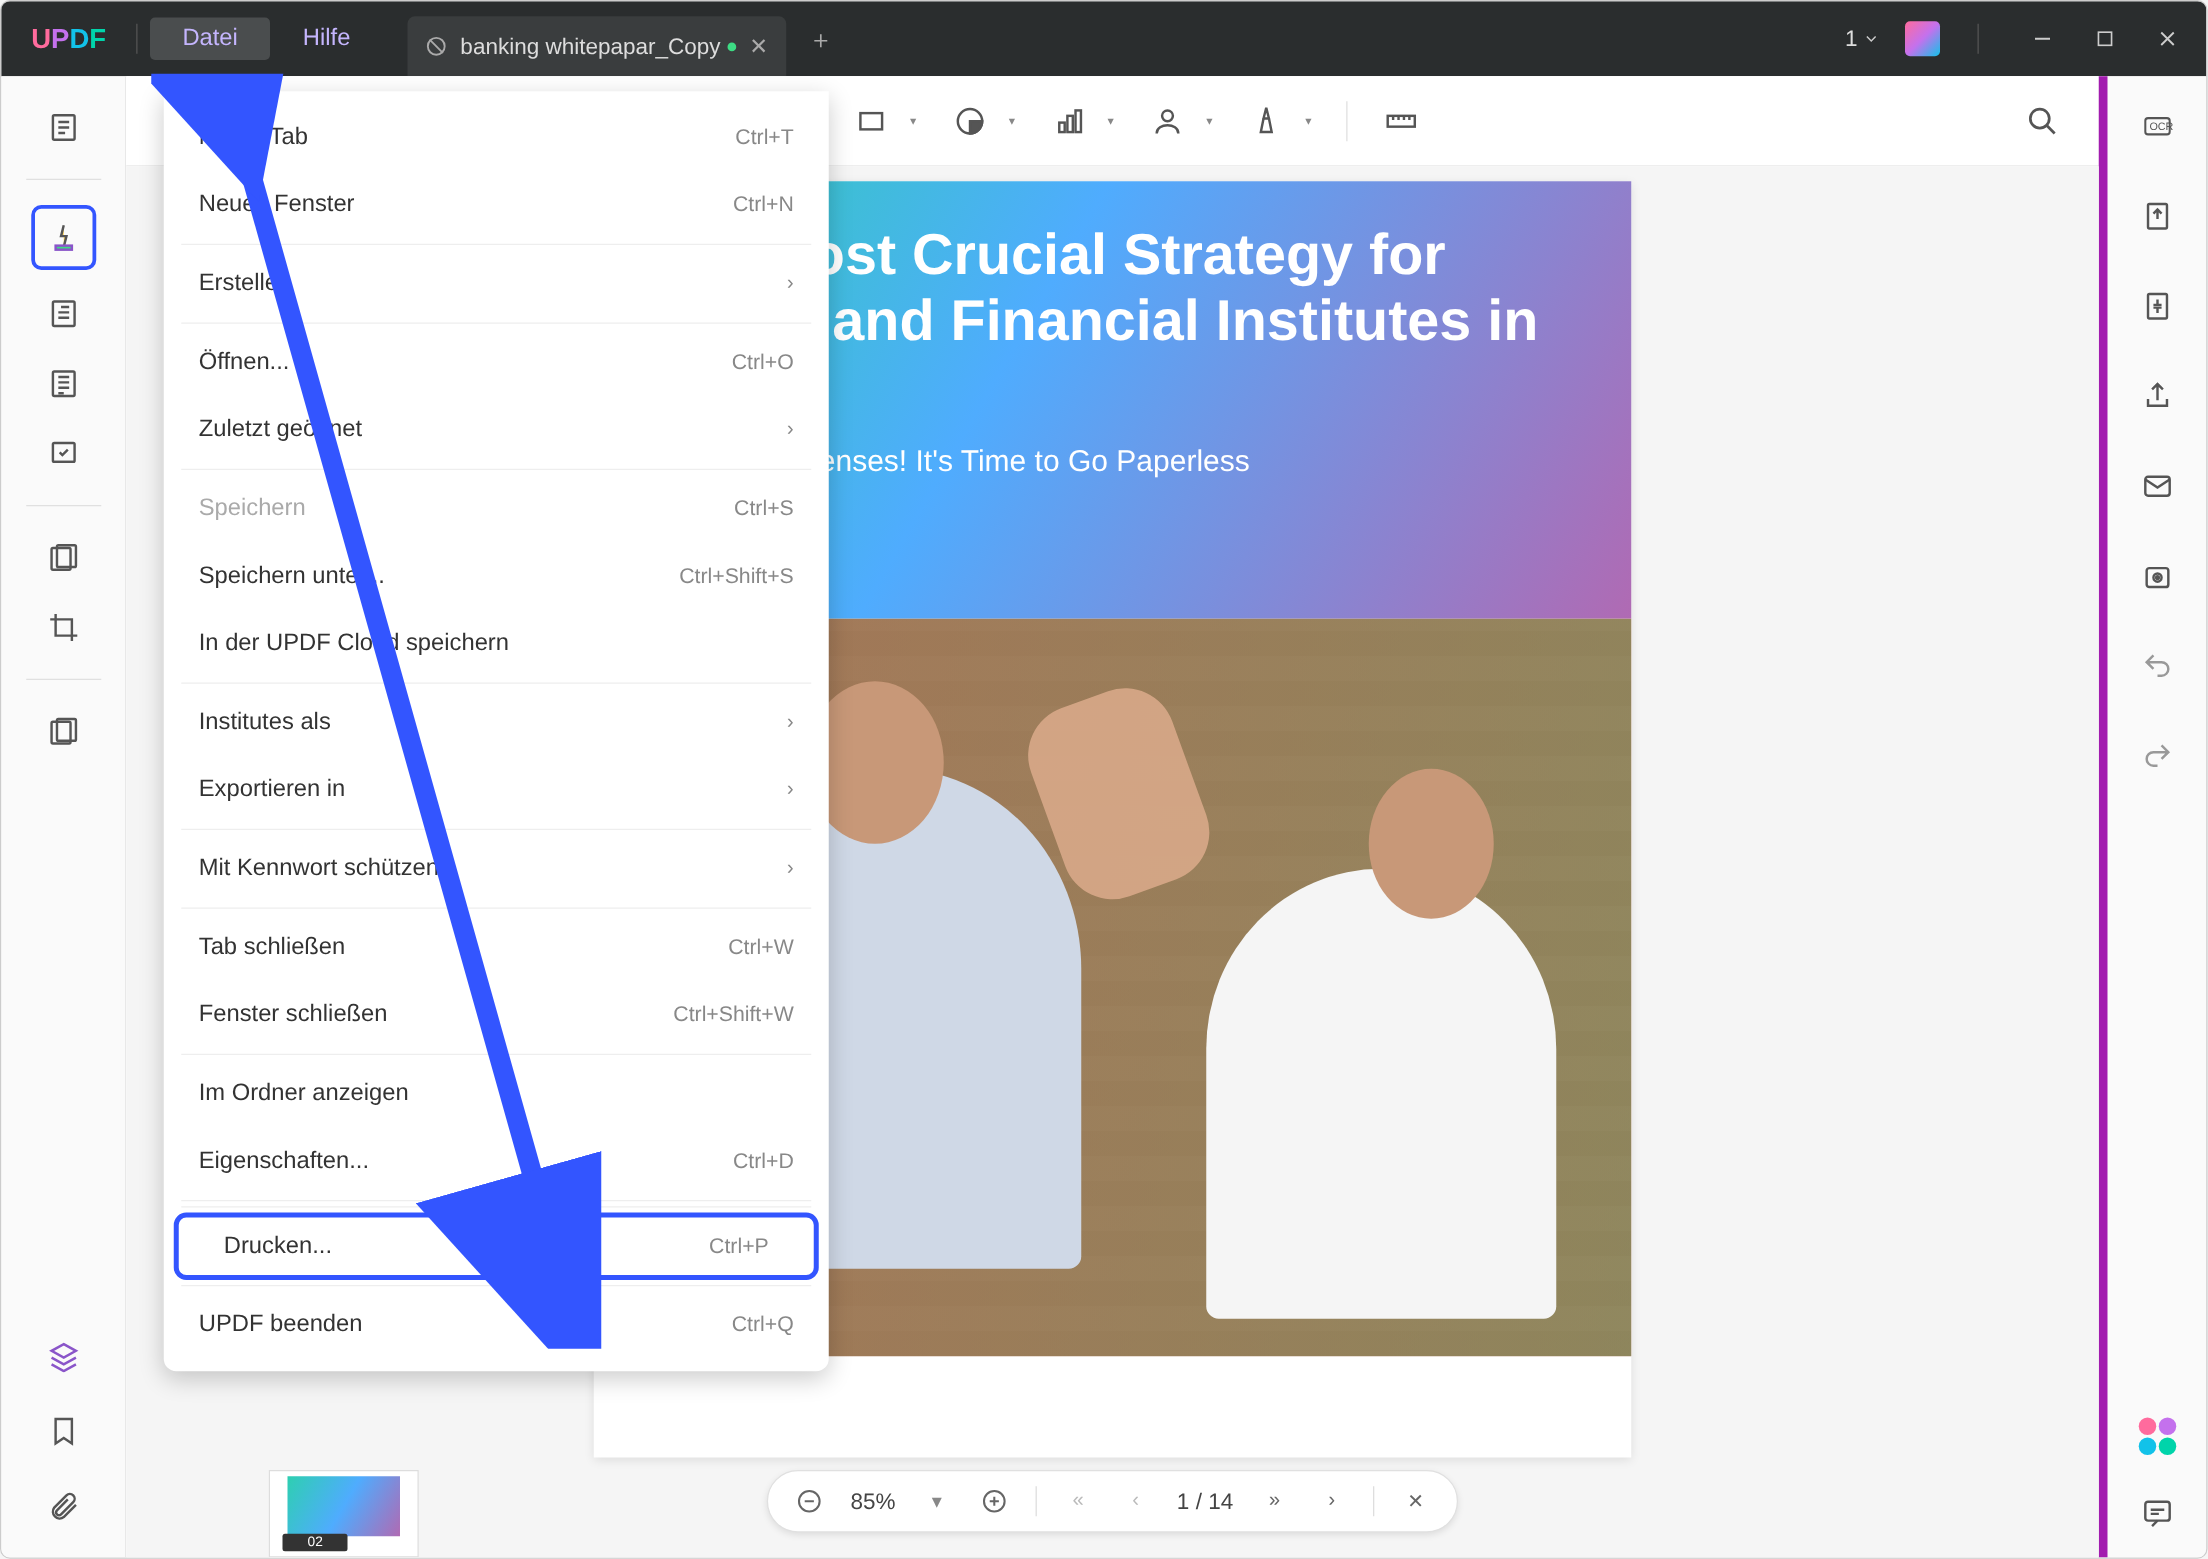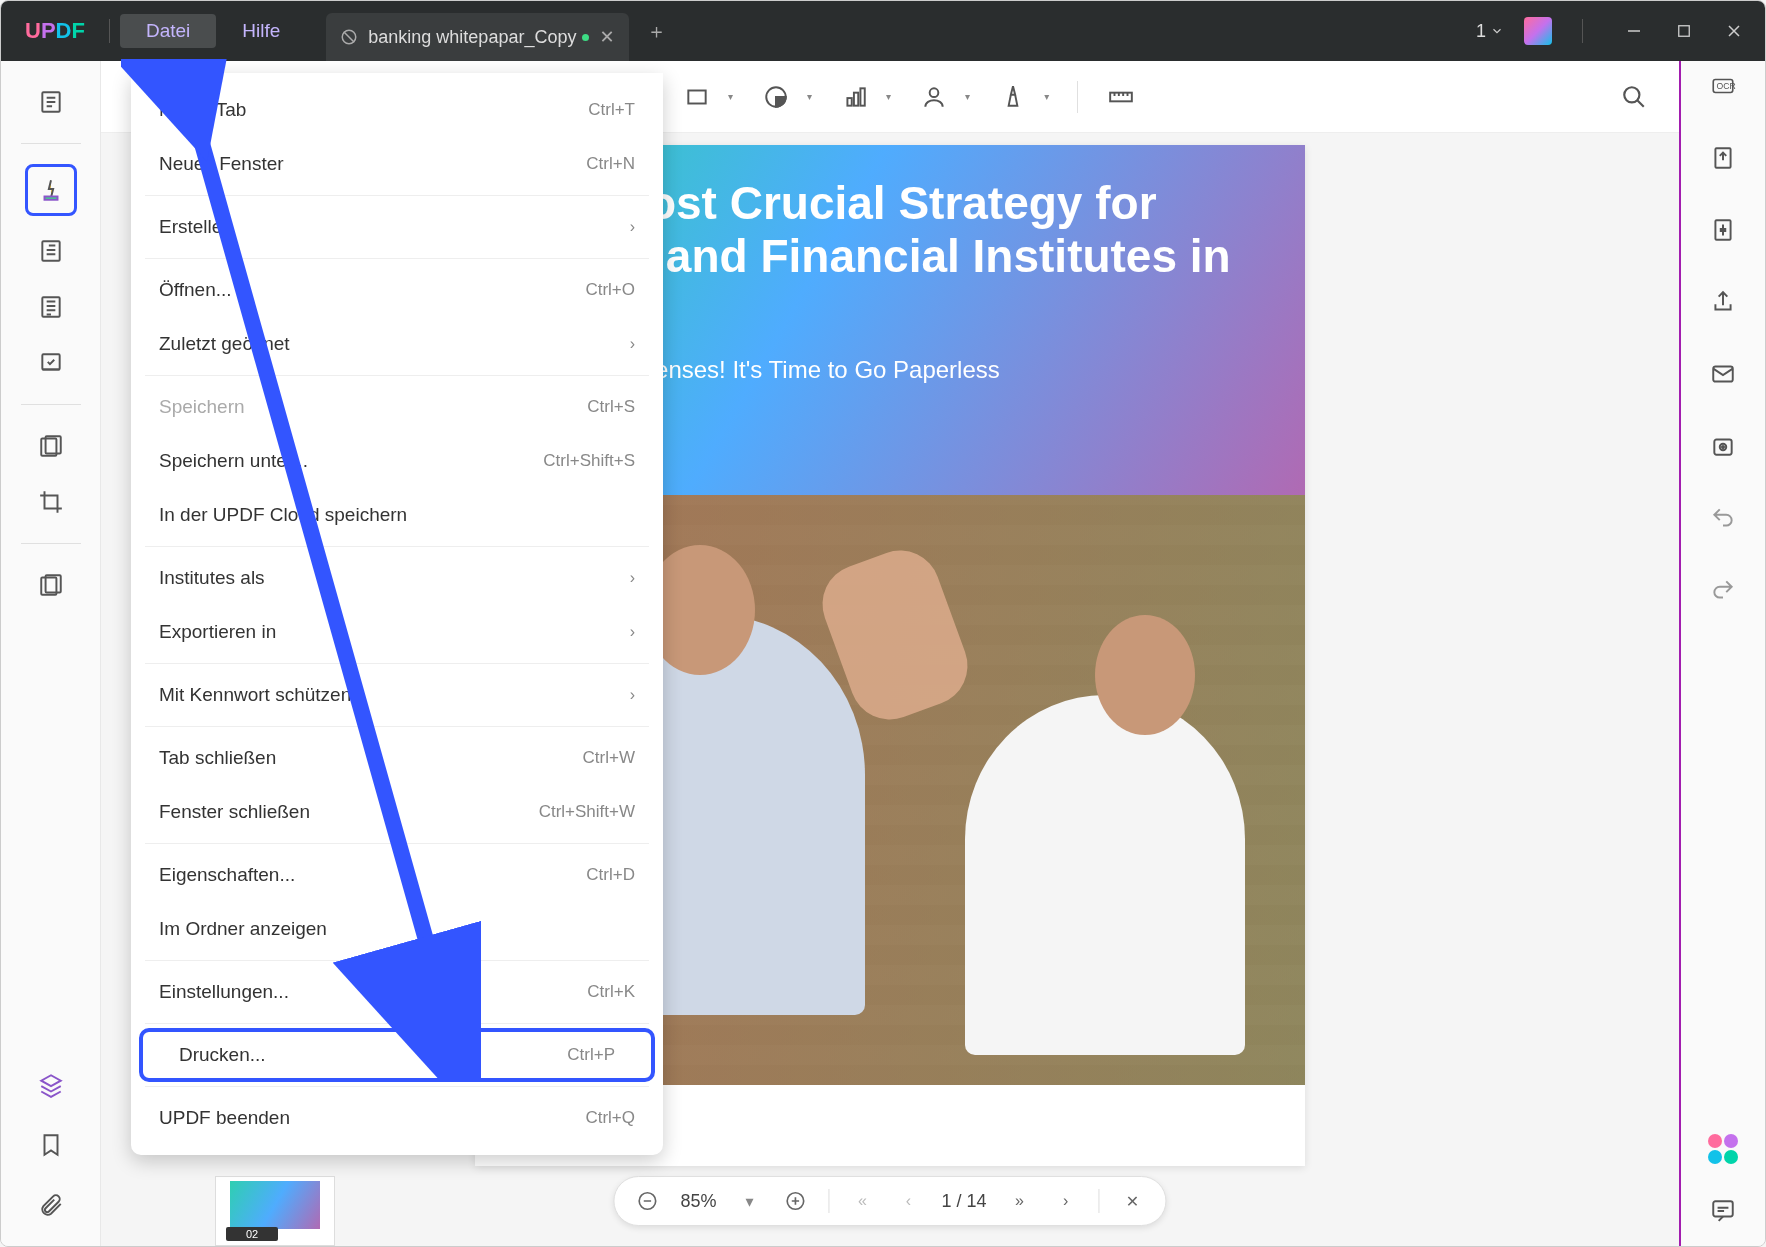--- a/index.html
+++ b/index.html
@@ -55,21 +55,21 @@
   .head1 { position:absolute; left:170px; top:50px; width:110px; height:130px; background:#c89878; border-radius:50%; }
   .person2 { position:absolute; right:60px; top:200px; width:280px; height:360px; background:#f5f5f5; border-radius:50% 50% 10px 10px / 40% 40% 10px 10px; }
   .head2 { position:absolute; right:110px; top:120px; width:100px; height:120px; background:#c89878; border-radius:50%; }
   .hands { position:absolute; left:360px; top:60px; width:120px; height:160px; background:#d8a888; border-radius:40px; transform: rotate(-20deg); opacity:0.9; }
   
   .page-controls { position: absolute; bottom: 20px; left: 50%; transform: translateX(-50%); background: #fff; border: 1px solid #e0e0e0; border-radius: 30px; height: 50px; display: flex; align-items: center; gap: 20px; padding: 0 20px; box-shadow: 0 2px 6px rgba(0,0,0,0.1); }
   .pc-btn { width: 26px; height: 26px; display: flex; align-items: center; justify-content: center; cursor: pointer; color: #666; }
   .pc-sep { width: 1px; height: 24px; background: #ddd; }
   .pc-text { font-size: 18px; color: #444; text-align: center; }
   
-  .right-rail { width: 86px; background: #fafafa; border-left: 2px solid #a21caf; display: flex; flex-direction: column; align-items: center; padding-top: 9px; gap: 40px; }
+  .right-rail { width: 86px; background: #fafafa; border-left: 7px solid #a21caf; display: flex; flex-direction: column; align-items: center; padding-top: 24px; gap: 40px; }
   .right-rail .tool { width: 32px; height: 32px; display: flex; align-items: center; justify-content: center; cursor: pointer; }
   .right-rail .tool svg { width: 26px; height: 26px; }
   .right-rail .bottom { margin-top: auto; margin-bottom: 20px; display: flex; flex-direction: column; gap: 30px; align-items: center; }
   .flower-icon { width: 30px; height: 30px; position: relative; }
   .flower-icon span { position:absolute; width:14px; height:14px; border-radius:50%; }
   
   
   .dropdown { position: absolute; top: 72px; left: 130px; width: 532px; background: #fff; border-radius: 0 0 10px 10px; box-shadow: 0 6px 20px rgba(0,0,0,0.2); padding: 10px 0; z-index: 100; }
   .menu-item { display: flex; align-items: center; justify-content: space-between; padding: 16px 28px; font-size: 19px; color: #333; cursor: pointer; }
   .menu-item.disabled { color: #aaa; }
@@ -476,31 +476,27 @@
     <div class="menu-item">
       <span>Tab schließen</span>
       <span class="shortcut">Ctrl+W</span>
     </div>
     <div class="menu-item">
       <span>Fenster schließen</span>
       <span class="shortcut">Ctrl+Shift+W</span>
     </div>
     <div class="menu-sep"></div>
     <div class="menu-item">
+      <span>Im Ordner anzeigen</span>
+    </div>
+    <div class="menu-item">
       <span>Eigenschaften...</span>
       <span class="shortcut">Ctrl+D</span>
     </div>
-    <div class="menu-item">
-      <span>Im Ordner anzeigen</span>
-    </div>
-    <div class="menu-sep"></div>
-    <div class="menu-item">
-      <span>Einstellungen...</span>
-      <span class="shortcut">Ctrl+K</span>
-    </div>
+    <div class="menu-sep"></div>
     <div class="menu-sep"></div>
     <div class="menu-item boxed">
       <span>Drucken...</span>
       <span class="shortcut">Ctrl+P</span>
     </div>
     <div class="menu-sep"></div>
     <div class="menu-item">
       <span>UPDF beenden</span>
       <span class="shortcut">Ctrl+Q</span>
     </div>

